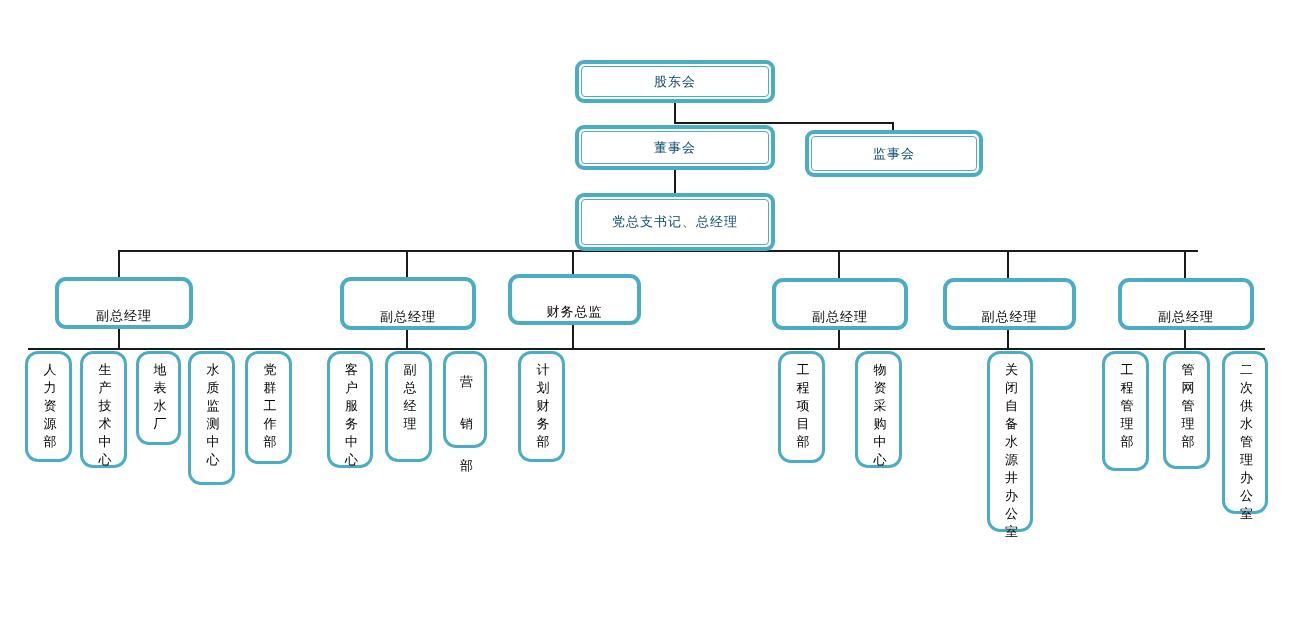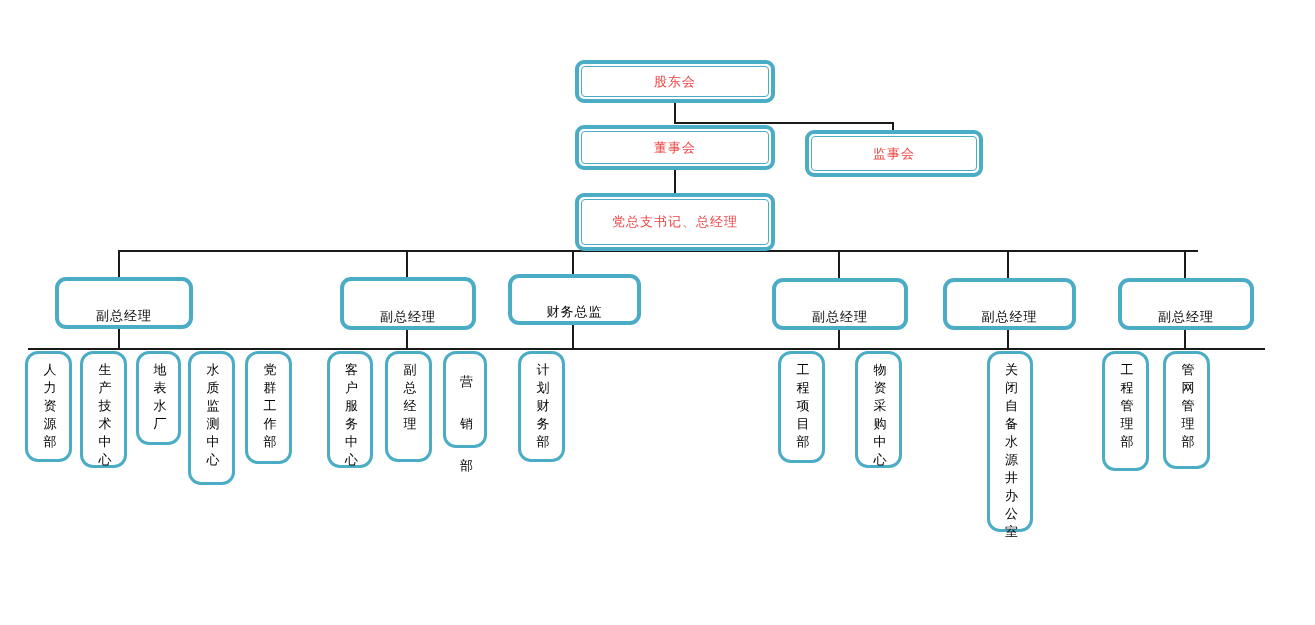--- a/index.html
+++ b/index.html
@@ -2,21 +2,21 @@
 <html><head>
 <meta charset="utf-8">
 <style>
   html,body{margin:0;padding:0;background:#ffffff;}
   body{font-family:"DejaVu Sans",sans-serif;}
   .chart{position:relative;width:1315px;height:625px;background:#fff;overflow:hidden;}
   .ln{position:absolute;background:#1a1a1a;}
   
   .dbox{position:absolute;border:4px solid #4BACC6;border-radius:9px;background:#fff;padding:2px;box-sizing:border-box;}
   .dbox-in{width:100%;height:100%;border:1px solid #4BACC6;border-radius:4px;display:flex;align-items:center;justify-content:center;box-sizing:border-box;background:#fff;}
-  .dbox-in span{font-size:13px;color:#ef4444;letter-spacing:1px;}
+  .dbox-in span{font-size:13px;color:#0c4a6e;letter-spacing:1px;}
   
   .sbox{position:absolute;border:4px solid #4BACC6;border-radius:11px;background:#fff;display:flex;align-items:flex-end;justify-content:center;box-sizing:border-box;}
   .sbox span{font-size:13px;color:#000;letter-spacing:1px;}
   
   .dept{position:absolute;border:3px solid #4BACC6;border-radius:13px;background:#fff;box-sizing:border-box;display:flex;justify-content:center;align-items:flex-start;padding-top:7px;}
   .vtext{display:block;width:16px;word-break:break-all;text-align:right;font-size:13px;line-height:18px;color:#000;}
   .vtext.spread{line-height:42px;}
 </style>
 </head>
 <body>
@@ -126,14 +126,17 @@
   <div class="dept" style="left:987px;top:351px;width:46px;height:181px">
     <span class="vtext">关闭自备水源井办公室</span>
   </div>
 
   <div class="dept" style="left:1102px;top:351px;width:47px;height:120px">
     <span class="vtext">工程管理部</span>
   </div>
   <div class="dept" style="left:1163px;top:351px;width:47px;height:118px">
     <span class="vtext">管网管理部</span>
   </div>
+  <div class="dept" style="left:1222px;top:351px;width:46px;height:163px">
+    <span class="vtext">二次供水管理办公室</span>
+  </div>
 
 </div>
 
 </body></html>

